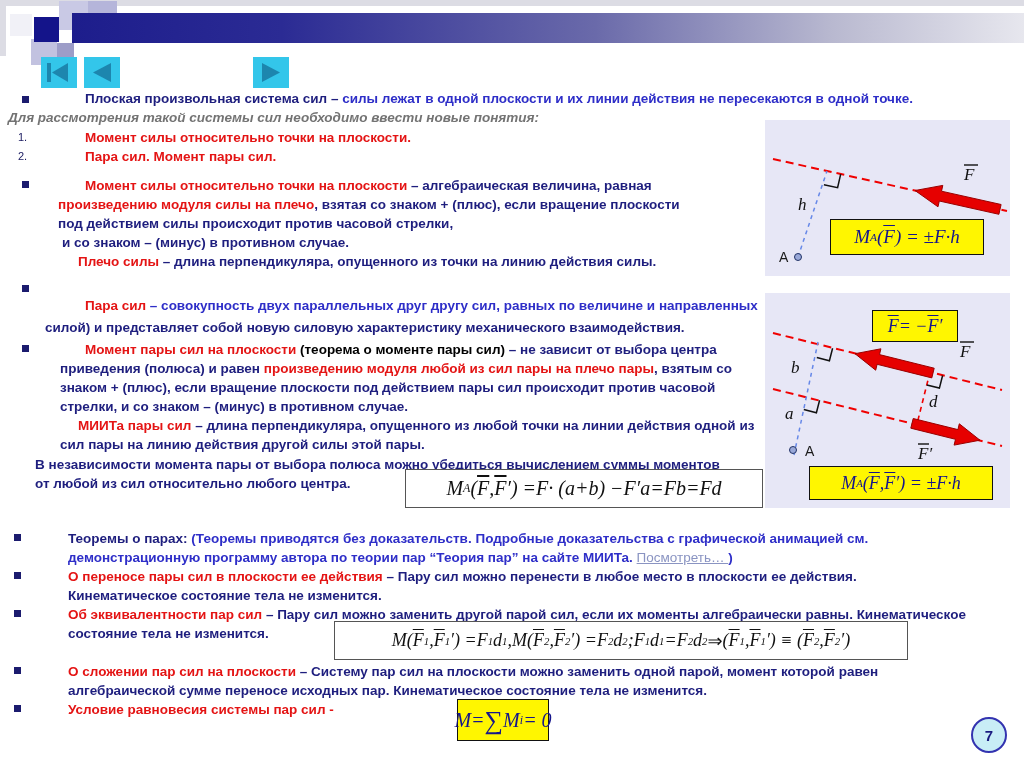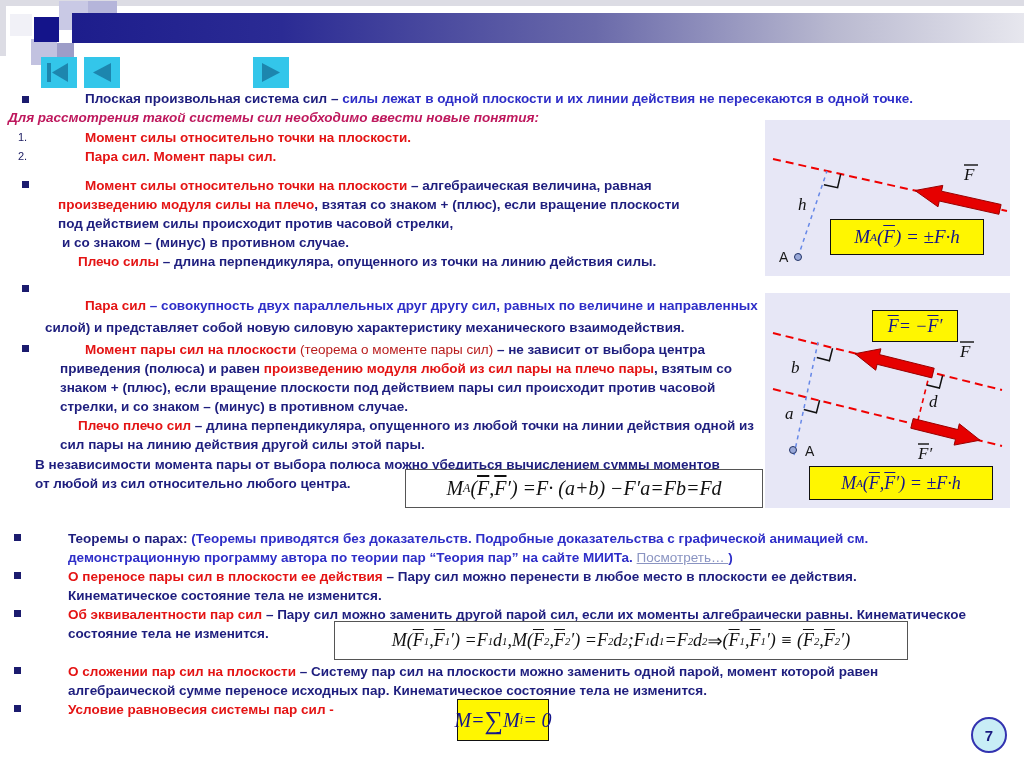--- a/index.html
+++ b/index.html
@@ -11,22 +11,22 @@
   .bar{position:absolute;left:72px;top:13px;width:952px;height:30px;
        background:linear-gradient(to right,#1d1d8c 0%,#2b2b94 22%,#6a6aaa 55%,#b9b9d0 80%,#e7e7ee 100%);}
   .sq{position:absolute;}
   .title{position:absolute;left:128px;top:56px;font-size:30px;color:#000;}
   .navbtn{position:absolute;width:36px;height:31px;cursor:pointer;}
   
   .ln{position:absolute;white-space:nowrap;font-size:13.5px;line-height:19px;}
   .dk{color:#1e1e7e;font-weight:700;}
   .bl{color:#2e2ec8;font-weight:700;}
   .red{color:#e41414;font-weight:700;}
-  .rd2{color:#b91c1c;font-weight:400;text-align:center;}
-  .itl{color:#be185d;font-weight:700;font-style:italic;}
+  .rd2{color:#000000;font-weight:700;text-align:center;}
+  .itl{color:#737373;font-weight:700;font-style:italic;}
   .lnk{color:#8a94c2;text-decoration:underline;font-weight:400;cursor:pointer;}
   .blt{position:absolute;width:7px;height:7px;background:#1b1b6e;}
   .num{position:absolute;font-size:11px;color:#1a1a60;}
   
   .fxbox{position:absolute;display:flex;align-items:center;justify-content:center;
          font-family:"Liberation Serif",serif;font-style:italic;color:#111;white-space:nowrap;}
   .white{background:#ffffff;border:1px solid #555;}
   .yellow{background:#fff600;border:1.6px solid #111;color:#15158c;}
   .sb{font-size:0.6em;vertical-align:-0.35em;}
   .ov{text-decoration:overline;}
@@ -100,21 +100,21 @@
   <div class="ln" style="left:58px;top:195px"><span class="red">произведению модуля силы на плечо</span><span class="dk">, взятая со знаком + (плюс), если вращение плоскости</span></div>
   <div class="ln" style="left:58px;top:214px"><span class="dk">под действием силы происходит против часовой стрелки,</span></div>
   <div class="ln" style="left:62px;top:233px"><span class="dk">и со знаком – (минус) в противном случае.</span></div>
   <div class="ln" style="left:78px;top:252px"><span class="red">Плечо силы</span><span class="dk"> – длина перпендикуляра, опущенного из точки на линию действия силы.</span></div>
   <div class="ln" style="left:85px;top:296px"><span class="red">Пара сил</span><span class="bl"> – совокупность двух параллельных друг другу сил, равных по величине и направленных</span></div>
   <div class="ln" style="left:45px;top:318px"><span class="dk">силой) и представляет собой новую силовую характеристику механического взаимодействия.</span></div>
   <div class="ln" style="left:85px;top:340px"><span class="red">Момент пары сил на плоскости </span><span class="rd2">(теорема о моменте пары сил)</span><span class="dk"> – не зависит от выбора центра</span></div>
   <div class="ln" style="left:60px;top:359px"><span class="dk">приведения (полюса)  и равен </span><span class="red">произведению модуля любой из сил пары на плечо пары</span><span class="dk">, взятым со</span></div>
   <div class="ln" style="left:60px;top:378px"><span class="dk">знаком + (плюс), если вращение плоскости под действием пары сил происходит против часовой</span></div>
   <div class="ln" style="left:60px;top:397px"><span class="dk">стрелки, и со знаком – (минус) в противном случае.</span></div>
-  <div class="ln" style="left:78px;top:416px"><span class="red">Плечо плечо сил</span><span class="dk"> – длина перпендикуляра, опущенного из любой точки на линии действия одной из</span></div>
+  <div class="ln" style="left:78px;top:416px"><span class="red">МИИТа пары сил</span><span class="dk"> – длина перпендикуляра, опущенного из любой точки на линии действия одной из</span></div>
   <div class="ln" style="left:60px;top:435px"><span class="dk">сил пары на линию действия другой силы этой пары.</span></div>
   <div class="ln" style="left:35px;top:455px"><span class="dk">В независимости момента пары от выбора полюса можно убедиться вычислением суммы моментов</span></div>
   <div class="ln" style="left:35px;top:474px"><span class="dk">от любой из сил относительно любого центра.</span></div>
   <div class="ln" style="left:68px;top:529px"><span class="dk">Теоремы о парах: </span><span class="bl">(Теоремы приводятся без доказательств. Подробные доказательства с графической анимацией см.</span></div>
   <div class="ln" style="left:68px;top:548px"><span><span class="bl">демонстрационную программу автора по теории пар “Теория пар” на сайте МИИТа. </span></span><a class="lnk">Посмотреть… </a><span><span class="bl">)</span></span></div>
   <div class="ln" style="left:68px;top:567px"><span class="red">О переносе пары сил в плоскости ее действия</span><span class="dk"> – Пару сил можно перенести в любое место в плоскости ее действия.</span></div>
   <div class="ln" style="left:68px;top:586px"><span class="dk">Кинематическое состояние тела не изменится.</span></div>
   <div class="ln" style="left:68px;top:605px"><span class="red">Об эквивалентности пар сил</span><span class="dk"> – Пару сил можно заменить другой парой сил, если их моменты алгебраически равны. Кинематическое</span></div>
   <div class="ln" style="left:68px;top:624px"><span class="dk">состояние тела не изменится.</span></div>
   <div class="ln" style="left:68px;top:662px"><span class="red">О сложении пар сил на плоскости</span><span class="dk"> – Систему пар сил на плоскости можно заменить одной парой, момент которой равен</span></div>

